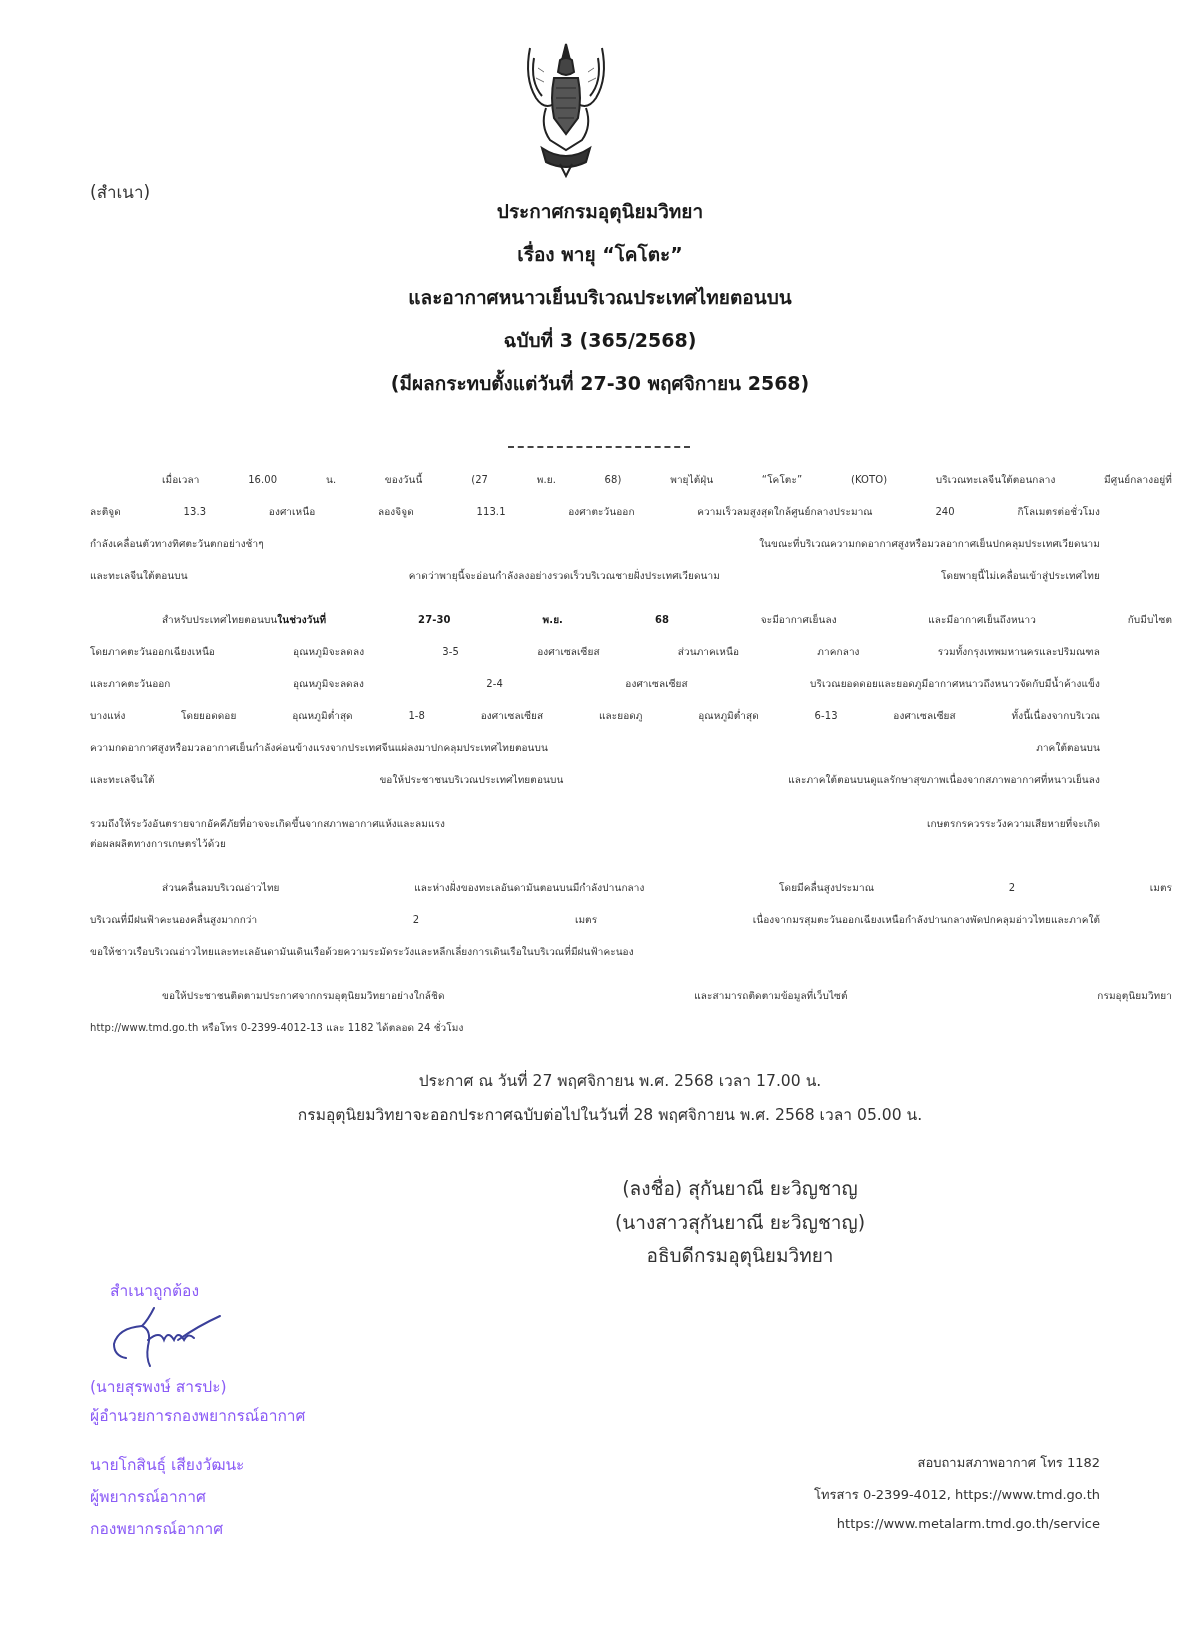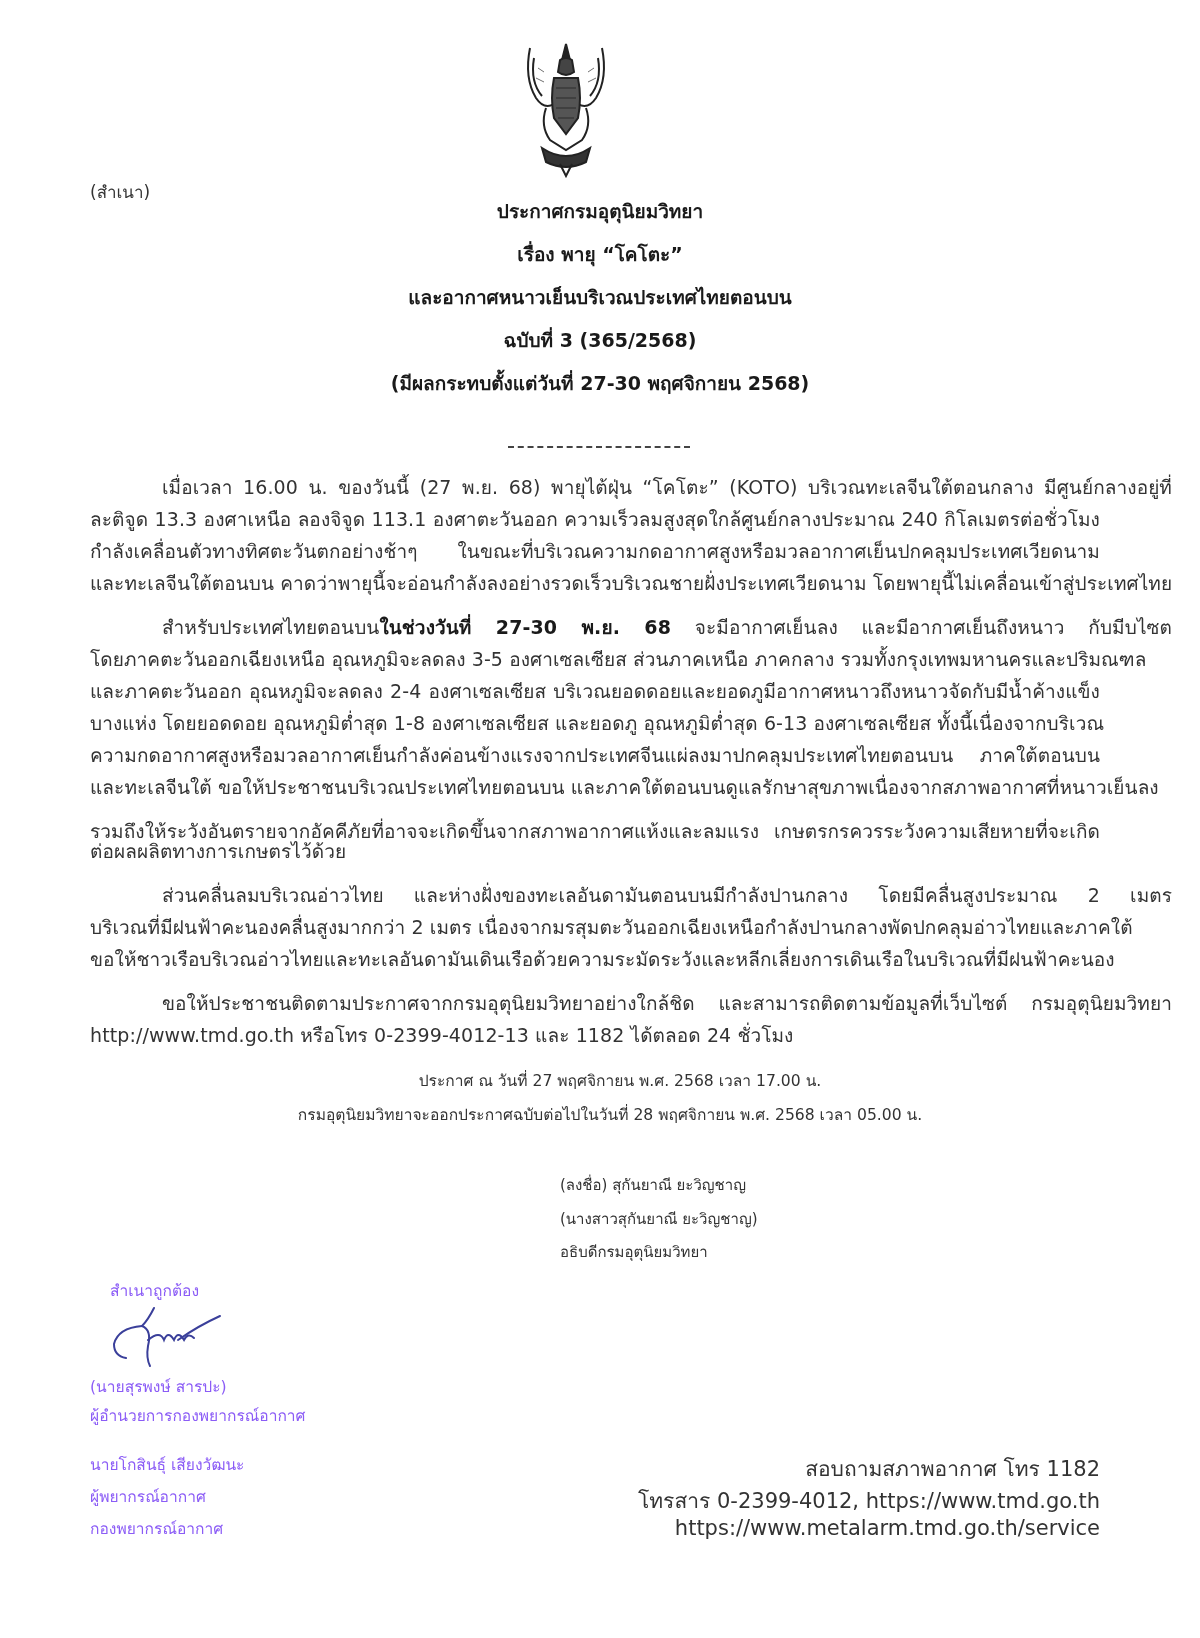--- a/index.html
+++ b/index.html
@@ -3,28 +3,28 @@
 <meta charset="utf-8">
 <style>
   html, body { margin:0; padding:0; background:#ffffff; }
   body { width:1200px; height:1638px; position:relative; overflow:hidden;
          font-family:"DejaVu Sans", "Liberation Sans", sans-serif; color:#222; }
   .abs { position:absolute; white-space:nowrap; }
   .garuda { position:absolute; left:520px; top:38px; width:92px; height:140px; }
   .copy-label { left:90px; top:153px; font-size:17px; color:#333;margin-top:25px; }
   .title { left:0; width:1200px; text-align:center; font-weight:bold; font-size:19px; color:#1a1a1a; }
   .sep { position:absolute; left:508px; top:446px; width:182px; border-top:2px dashed #444; }
-  .para-line { left:90px; font-size:19px; color:#333; letter-spacing:0.1px; }
+  .para-line { left:90px; font-size:10px; color:#333; letter-spacing:0.1px; }
   .para-line.just { width:1010px; text-align:justify; text-align-last:justify; }
   .indent { left:162px; }
   .ind-just { width:938px; }
   .center-line { left:0; width:1200px; text-align:center; font-size:15.6px; color:#333; }
-  .sig-block { left:560px; width:360px; text-align:left; font-size:15px; color:#333; }
+  .sig-block { left:560px; width:360px; text-align:center; font-size:19px; color:#333; }
   .left-small { left:90px; font-size:15.6px; color:#8b5cf6; }
-  .right-small { right:100px; text-align:center; font-size:21px; color:#333; }
+  .right-small { right:100px; text-align:center; font-size:13px; color:#333; }
   b.hl { font-weight:bold; color:#1a1a1a; }
   .signature { position:absolute; left:108px; top:1362px; width:120px; height:80px; }
 </style>
 </head>
 <body>
 
 <svg class="garuda" viewBox="0 0 92 140">
   <g fill="none" stroke="#222" stroke-width="2">
     <path d="M46 6 L42 22 L50 22 Z" fill="#222"></path>
     <path d="M40 22 Q46 18 52 22 L54 34 Q46 40 38 34 Z" fill="#444"></path>

